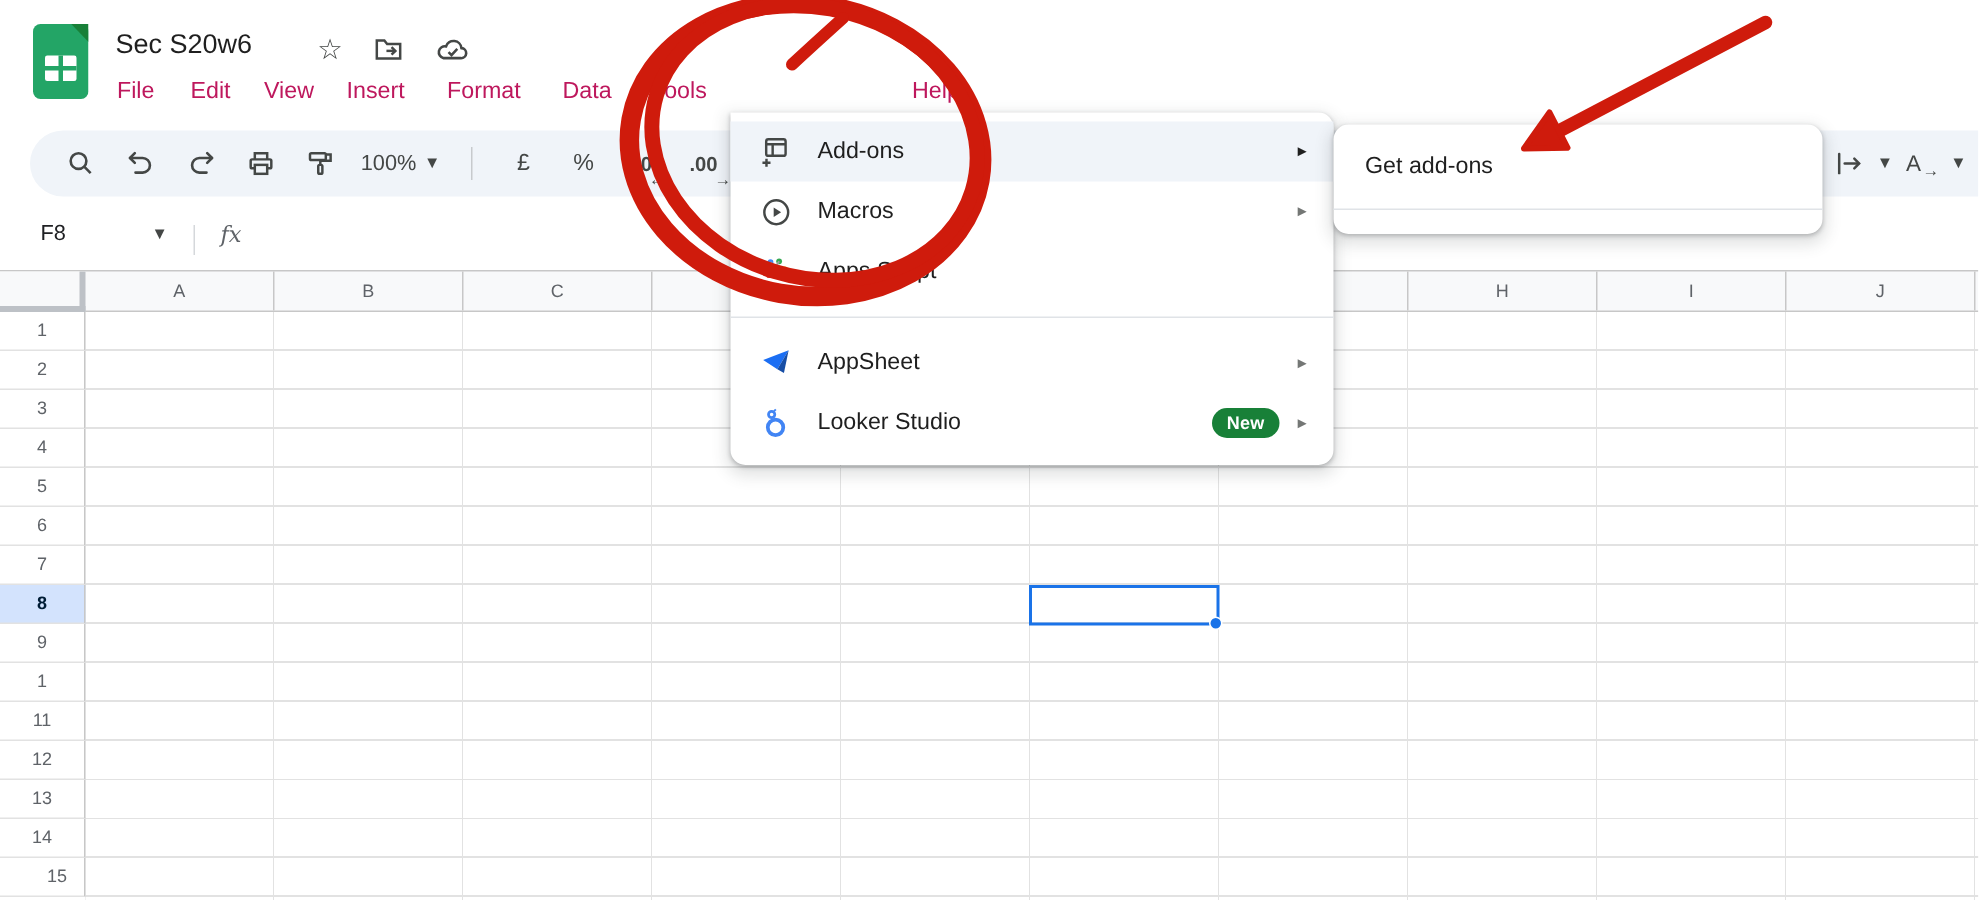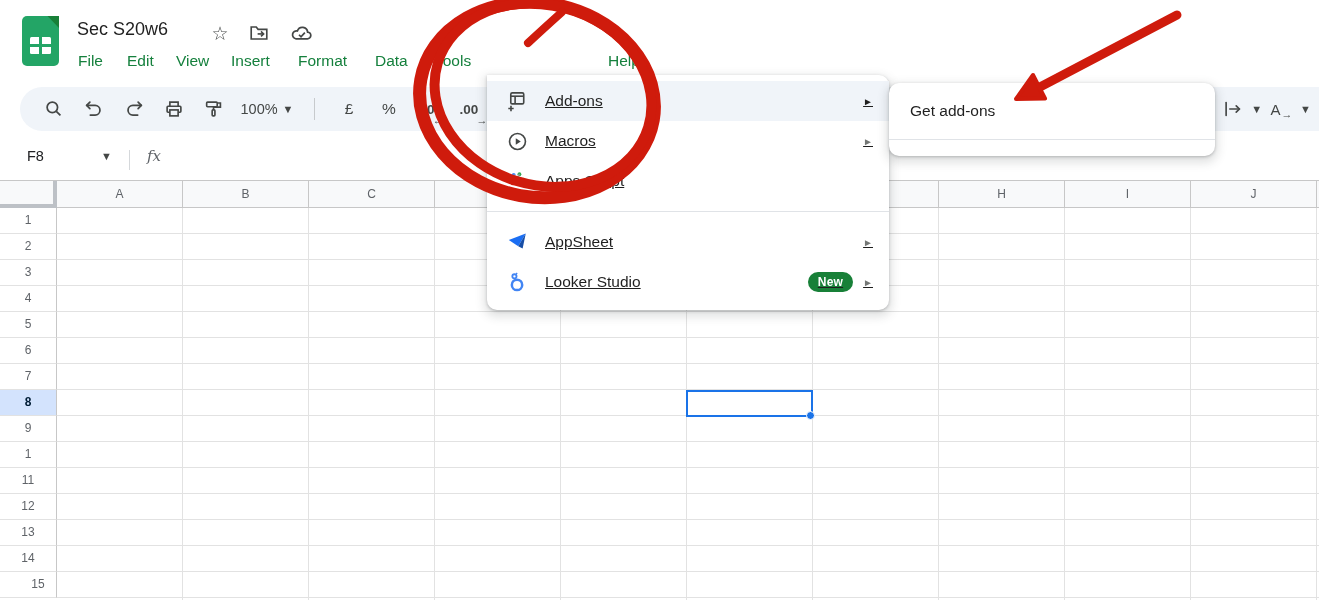--- a/index.html
+++ b/index.html
@@ -9,21 +9,21 @@
   .abs{position:absolute;}
 
   
   .logo{left:22px;top:16px;width:37px;height:50px;}
   .doc-title{left:77px;top:19px;font-size:18px;color:#1f1f1f;white-space:nowrap;}
   .title-icon{top:21px;width:24px;height:24px;color:var(--icon);display:flex;align-items:center;justify-content:center;}
   .star-i{left:208px;font-size:19px;}
   .folder-i{left:247px;}
   .cloud-i{left:289px;}
 
-  .mi{top:47px;height:28px;line-height:28px;font-size:15.5px;color:#15803d;white-space:nowrap;cursor:default;}
+  .mi{top:47px;height:28px;line-height:28px;font-size:15.5px;color:#be185d;white-space:nowrap;cursor:default;}
   .mi-file{left:78px;} .mi-edit{left:127px;} .mi-view{left:176px;} .mi-insert{left:231px;}
   .mi-format{left:298px;} .mi-data{left:375px;} .mi-tools{left:435px;} .mi-help{left:608px;}
   .mi-ext{left:487px;top:46px;height:29px;line-height:29px;padding:0 18px;
           background:var(--menu-label-bg);border-radius:8px 8px 0 0;z-index:20;}
 
   
   .toolbar{left:20px;top:87px;width:1299px;height:44px;background:var(--toolbar-bg);
            border-radius:22px 0 0 22px;display:flex;align-items:center;padding-left:14px;z-index:2;}
   .tbtn{width:40px;height:36px;display:flex;align-items:center;justify-content:center;color:var(--icon);position:relative;}
   .tzoom{width:66px;height:36px;display:flex;align-items:center;justify-content:center;gap:5px;
@@ -58,21 +58,21 @@
   .cells{left:57px;top:208px;width:1262px;height:392px;background:
       repeating-linear-gradient(to right,transparent 0 125px,var(--grid-line) 125px 126px),
       repeating-linear-gradient(to bottom,transparent 0 25px,var(--grid-line) 25px 26px);z-index:0;}
   .sel-box{left:686px;top:390px;width:127px;height:27px;border:2px solid var(--accent-blue);z-index:3;}
   .fill-handle{left:806px;top:411px;width:9px;height:9px;border-radius:50%;
                background:var(--accent-blue);border:1px solid #fff;z-index:4;}
 
   
   .menu{left:487px;top:75px;width:402px;background:#fff;border-radius:0 10px 10px 10px;z-index:20;
         box-shadow:0 1px 3px rgba(60,64,67,.3),0 4px 10px 3px rgba(60,64,67,.15);padding:6px 0 8px 0;}
-  .mrow{height:40px;display:flex;align-items:center;padding:0 16px 0 19px;font-size:15.5px;color:#1f1f1f;text-decoration:underline;}
+  .mrow{height:40px;display:flex;align-items:center;padding:0 16px 0 19px;font-size:15.5px;color:#1f1f1f;}
   .mrow.hover{background:var(--hover-bg);}
   .mrow .micon{width:26px;display:flex;align-items:center;color:var(--icon);}
   .mrow .mlabel{margin-left:13px;}
   .mrow .marrow{margin-left:auto;font-size:10px;color:#747775;}
   .mrow.hover .marrow{color:#1f1f1f;}
   .mdivider{height:1px;background:var(--menu-divider);margin:10px 0;}
   .badge{margin-left:auto;background:var(--badge-green);color:#fff;font-size:12px;font-weight:bold;
          padding:3px 10px;border-radius:10px;letter-spacing:.2px;}
   .badge + .marrow{margin-left:10px;}
 

